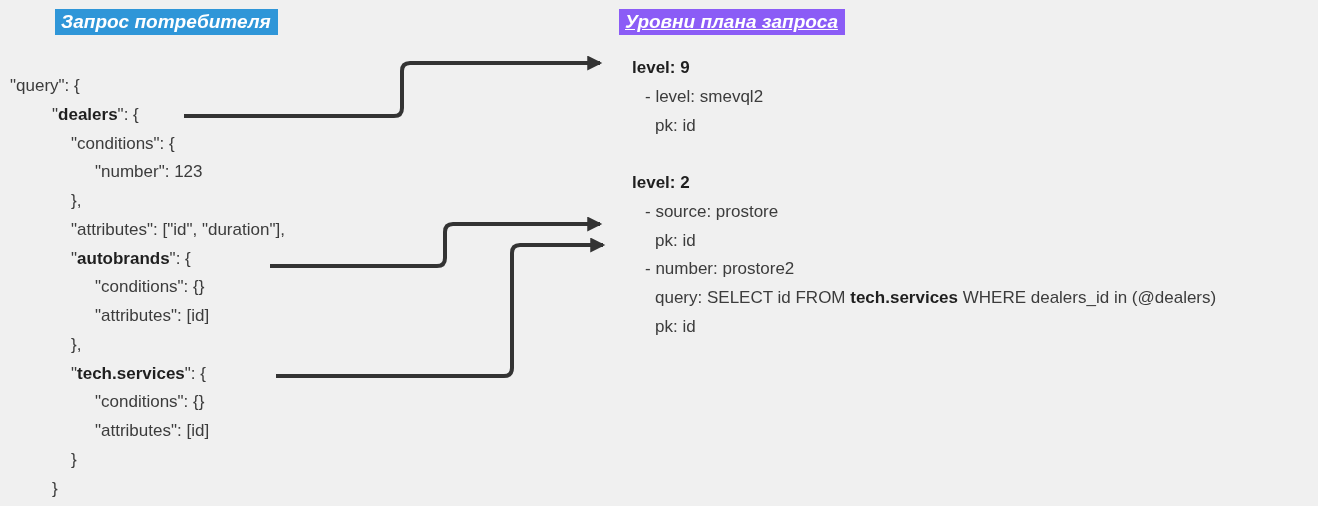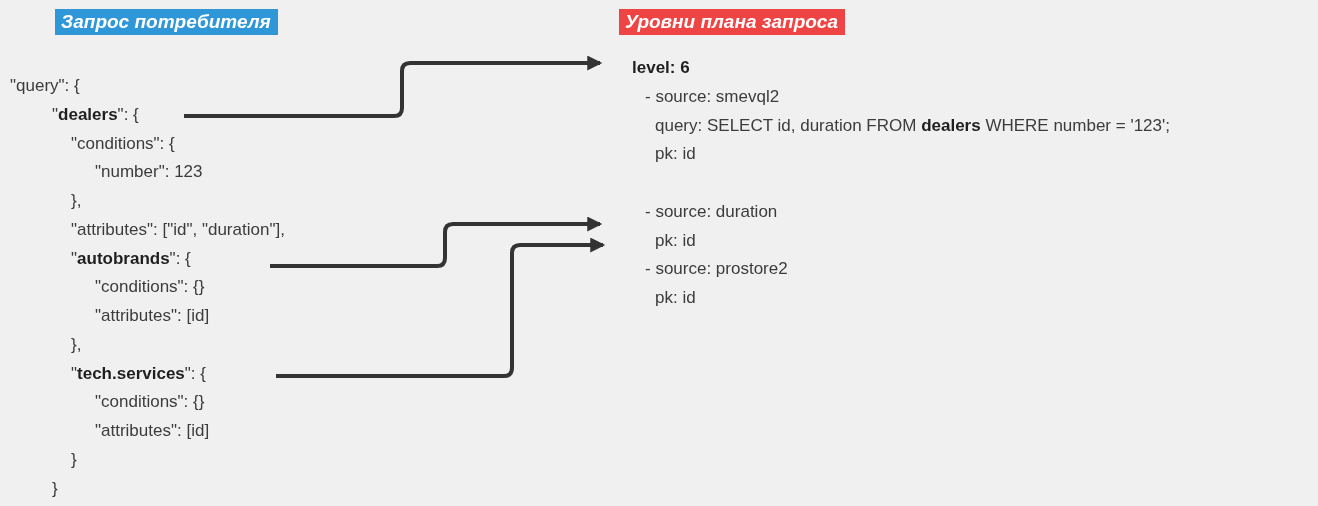--- a/index.html
+++ b/index.html
@@ -57,43 +57,44 @@
       <path d="M0,0 L10,5 L0,10 z" fill="#333333"></path>
     </marker>
   </defs>
   <path d="M184,116 H394 Q402,116 402,108 V71 Q402,63 410,63 H600" fill="none" stroke="#333333" stroke-width="4" stroke-linejoin="round" marker-end="url(#ah)"></path>
   <path d="M270,266 H437 Q445,266 445,258 V232 Q445,224 453,224 H600" fill="none" stroke="#333333" stroke-width="4" stroke-linejoin="round" marker-end="url(#ah)"></path>
   <path d="M276,376 H504 Q512,376 512,368 V253 Q512,245 520,245 H603" fill="none" stroke="#333333" stroke-width="4" stroke-linejoin="round" marker-end="url(#ah)"></path>
 </svg>
 
 <div class="hdr hdr-left" style="background: rgb(47, 150, 216);">Запрос потребителя</div>
 
-<div class="hdr hdr-right" style="background: #ef4444;">Уровни плана запроса</div>
+<div class="hdr hdr-right" style="background: #8b5cf6; text-decoration: underline;">Уровни плана запроса</div>
 
 <div id="left-code" class="code">
     <div class="line ind0"><span>"query": {</span></div>
     <div class="line ind1"><span>"</span><span class="b">dealers</span><span>": {</span></div>
     <div class="line ind2"><span>"conditions": {</span></div>
     <div class="line ind3"><span>"number": 123</span></div>
     <div class="line ind2"><span>},</span></div>
     <div class="line ind2"><span>"attributes": ["id", "duration"],</span></div>
     <div class="line ind2"><span>"</span><span class="b">autobrands</span><span>": {</span></div>
     <div class="line ind3"><span>"conditions": {}</span></div>
     <div class="line ind3"><span>"attributes": [id]</span></div>
     <div class="line ind2"><span>},</span></div>
     <div class="line ind2"><span>"</span><span class="b">tech.services</span><span>": {</span></div>
     <div class="line ind3"><span>"conditions": {}</span></div>
     <div class="line ind3"><span>"attributes": [id]</span></div>
     <div class="line ind2"><span>}</span></div>
     <div class="line ind1"><span>}</span></div>
   </div>
 
 <div id="right-code" class="code">
-    <div class="line ind0"><span class="b">level: 6</span></div>
-    <div class="line ind1"><span>- source: smevql2</span></div>
-    <div class="line ind2"><span>query: SELECT id, duration FROM </span><span class="b">dealers</span><span> WHERE number = '123';</span></div>
+    <div class="line ind0"><span class="b">level: 9</span></div>
+    <div class="line ind1"><span>- level: smevql2</span></div>
     <div class="line ind2"><span>pk: id</span></div>
     <div class="line ind0">&nbsp;</div>
-    <div class="line ind1"><span>- source: duration</span></div>
+    <div class="line ind0"><span class="b">level: 2</span></div>
+    <div class="line ind1"><span>- source: prostore</span></div>
     <div class="line ind2"><span>pk: id</span></div>
-    <div class="line ind1"><span>- source: prostore2</span></div>
+    <div class="line ind1"><span>- number: prostore2</span></div>
+    <div class="line ind2"><span>query: SELECT id FROM </span><span class="b">tech.services</span><span> WHERE dealers_id in (@dealers)</span></div>
     <div class="line ind2"><span>pk: id</span></div>
   </div>
 
 </body></html>

